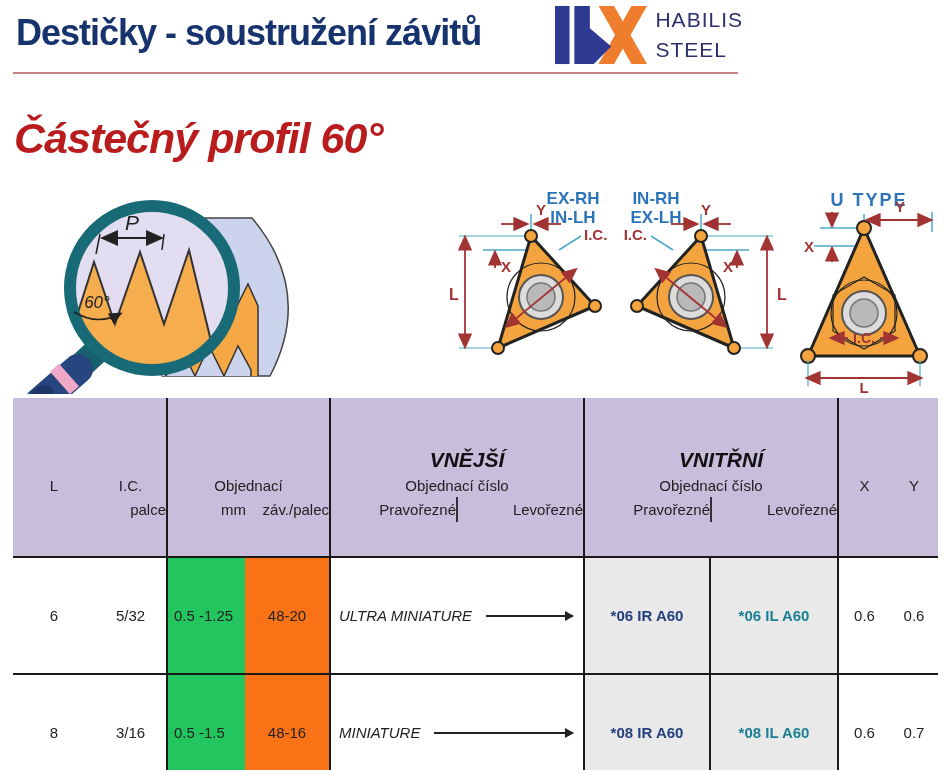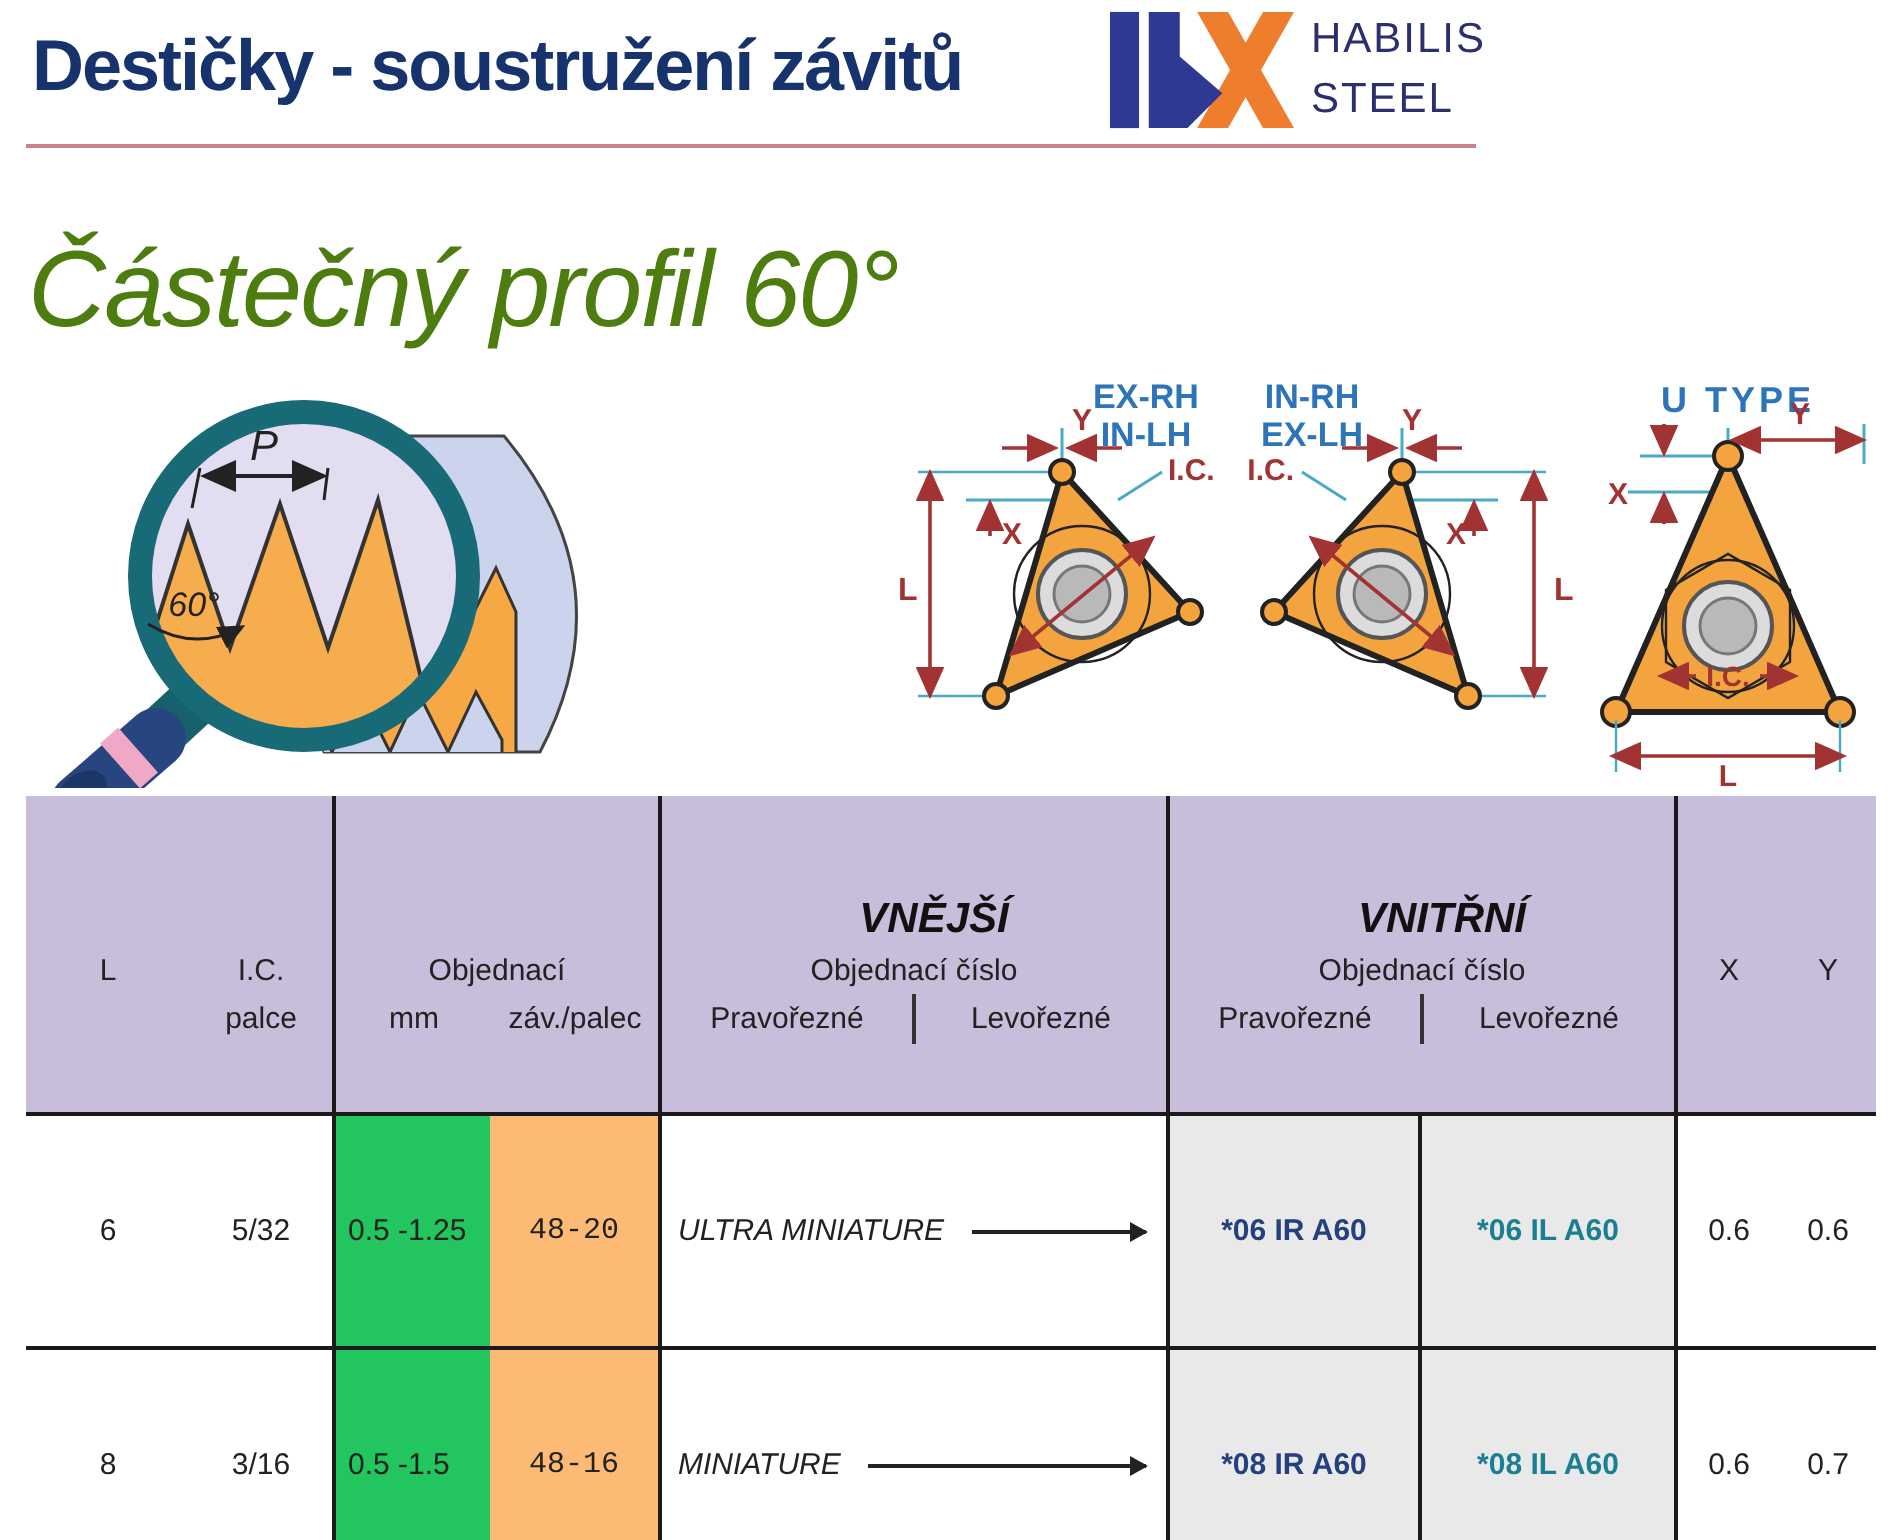--- a/index.html
+++ b/index.html
@@ -9,51 +9,51 @@
   
   #header { position:absolute; top:0; left:0; width:751px; height:74px; }
   #page-title { position:absolute; left:16px; top:12px; font-size:36px; font-weight:bold;
                 letter-spacing:-1px; color:#17336e; }
   #logo { position:absolute; right:8px; top:4px; display:flex; align-items:center; gap:8px; }
   #logo-text { display:flex; flex-direction:column; line-height:30px; font-size:21px;
                color:#2b2f6d; letter-spacing:1px; }
   #header-rule { position:absolute; left:13px; right:13px; top:72px; height:2px; background:#c98386; }
 
   
-  #subtitle { position:absolute; left:14px; top:114px; font-size:54px; font-weight:normal;
-              font-style:italic; color:#4d7c0f; letter-spacing:-1px; }
+  #subtitle { position:absolute; left:14px; top:114px; font-size:43px; font-weight:bold;
+              font-style:italic; color:#b91c1c; letter-spacing:-1px; }
 
   
   #diagrams { position:absolute; top:188px; left:0; width:951px; height:208px; }
   #magnifier-diagram { position:absolute; left:12px; top:4px; }
   #inserts-diagram  { position:absolute; left:443px; top:0; }
   #utype-diagram    { position:absolute; left:792px; top:0; }
   svg text { font-family:"Liberation Sans","DejaVu Sans",sans-serif; }
 
   
   #table-wrap { position:absolute; top:398px; left:13px; }
   table { border-collapse:collapse; table-layout:fixed; width:925px; font-size:15px; color:#222; }
   td, th { white-space:pre; overflow:hidden; }
 
   thead th { background:#c8bddb; height:90px; padding:0; font-weight:normal; vertical-align:bottom; }
   .hwrap { display:flex; flex-direction:column; justify-content:flex-end; height:90px; }
   .hbig  { font-size:21px; font-weight:bold; font-style:italic; color:#111; text-align:center; margin-bottom:3px;margin-left:20px; }
   .hline1 { height:22px; line-height:22px; text-align:center; }
-  .hline2 { height:25px; line-height:25px; display:flex; text-align:center; }
+  .hline2 { height:25px; line-height:25px; display:flex; text-align:right; }
   .hline2 .half { flex:1; }
   .hline2 .divided { border-left:2px solid #333; }
 
   .gline  { border-right:2px solid #1a1a1a; }   
   .mline  { border-right:2px solid #1a1a1a; }   
   thead th { border-bottom:2px solid #1a1a1a; }
   tr.sep td { border-top:2px solid #1a1a1a; }
 
   tbody td { height:23px; line-height:23px; text-align:center; padding:0; }
   .c-mm  { background:#22c55e; text-align:left; padding-left:6px; }
-  .c-zav { background:#fdba74;font-family:Liberation Mono, monospace; }
+  .c-zav { background:#f97316; }
   .c-intr, .c-intl, .c-intspan { background:#e9e9e9; font-weight:bold; }
   .navy { color:#24407f; }
   .teal { color:#1b7f93; }
   .c-label { background:#fff;border-radius:16px; }
   .lblwrap { display:flex; align-items:center; padding:0 10px 0 8px; }
   .lbl { font-style:italic; color:#222; }
   .arrow { flex:1; height:2px; background:#222; margin-left:14px; min-width:28px; position:relative; }
   .arrow::after { content:""; position:absolute; right:-1px; top:-4px;
                   border-left:9px solid #222; border-top:5px solid transparent; border-bottom:5px solid transparent; }
 </style>

